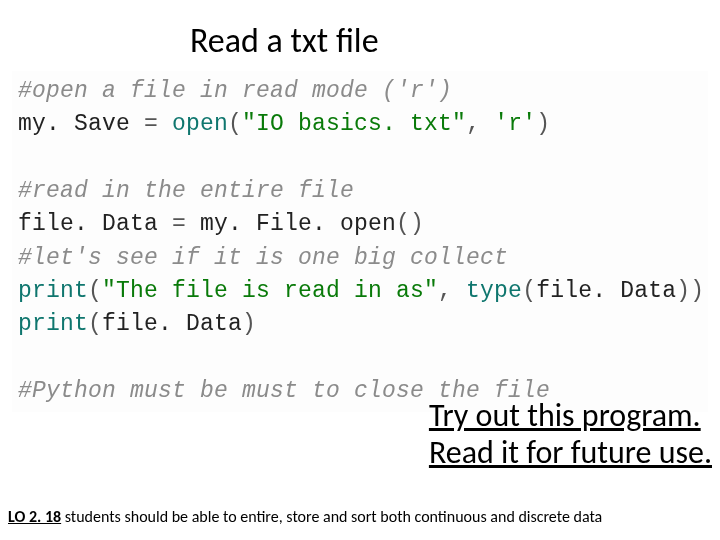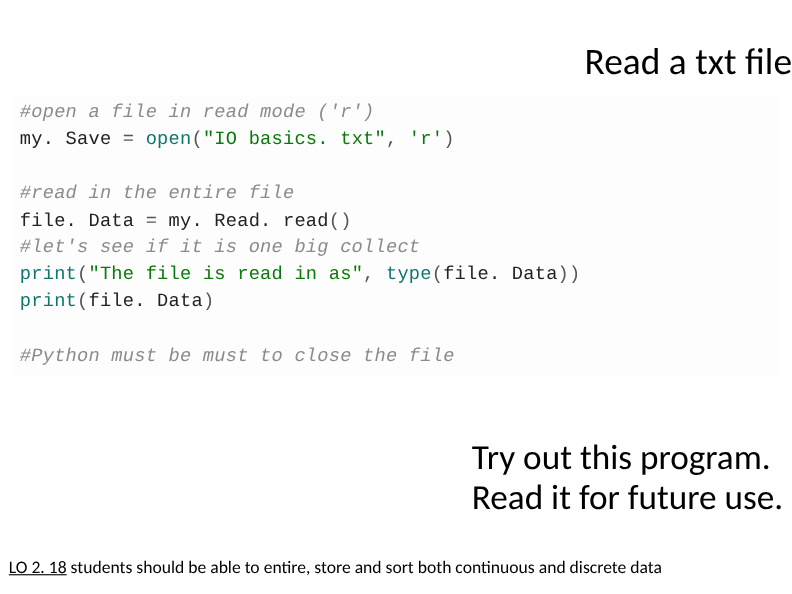--- a/index.html
+++ b/index.html
@@ -7,73 +7,74 @@
     padding: 0;
     width: 720px;
     height: 540px;
     background: #ffffff;
     font-family: Calibri, Arial, sans-serif;
     position: relative;
     overflow: hidden;
   }
   .title {
     font-size: 34px;
-    text-align: right;
-    padding: 36px 0 10px 190px;
+    text-align: left;
+    padding: 20px 0 10px 190px;
     color: #000;
   }
   .code-block {
     margin: 0 12px 0 12px;
     padding: 4px 6px;
     background: #fdfdfd;
     font-family: Consolas, "Courier New", monospace;
-    font-size: 17px;
+    font-size: 23px;
     line-height: 1.45;
     color: #444;
     letter-spacing: 0.2px;
   }
   .code-line { white-space: pre; }
   .comment { color: #8b8b8b; font-style: italic; }
   .ident   { color: #222; }
   .func    { color: #0f766e; }  
   .str     { color: #097a09; }
   .paren   { color: #555; }
   .op      { color: #555; }
   .blank   { height: 1.45em; }
   .callout {
     position: absolute;
     right: 8px;
     top: 398px;
     font-size: 32px;
     line-height: 1.15;
     text-align: left;
     color: #000;
+    text-decoration: underline;
   }
   .footer {
     position: absolute;
     left: 8px;
     bottom: 14px;
     right: 8px;
     font-size: 16px;
     line-height: 1.2;
     color: #000;
   }
-  .footer .u { text-decoration: underline; }
+  .footer .u { text-decoration: underline; font-weight: bold; }
 </style>
 </head>
 <body>
 
 <div class="title">Read a txt file</div>
 
 <div class="code-block">
   <div class="code-line"><span class="comment">#open a file in read mode ('r')</span></div>
   <div class="code-line"><span class="ident">my. Save </span><span class="op">= </span><span class="func">open</span><span class="paren">(</span><span class="str">"IO basics. txt"</span><span class="op">, </span><span class="str">'r'</span><span class="paren">)</span></div>
   <div class="blank"></div>
   <div class="code-line"><span class="comment">#read in the entire file</span></div>
-  <div class="code-line"><span class="ident">file. Data </span><span class="op">= </span><span class="ident">my. Read. read</span><span class="paren">()</span></div>
+  <div class="code-line"><span class="ident">file. Data </span><span class="op">= </span><span class="ident">my. File. open</span><span class="paren">()</span></div>
   <div class="code-line"><span class="comment">#let's see if it is one big collect</span></div>
   <div class="code-line"><span class="func">print</span><span class="paren">(</span><span class="str">"The file is read in as"</span><span class="op">, </span><span class="func">type</span><span class="paren">(</span><span class="ident">file. Data</span><span class="paren">))</span></div>
   <div class="code-line"><span class="func">print</span><span class="paren">(</span><span class="ident">file. Data</span><span class="paren">)</span></div>
   <div class="blank"></div>
   <div class="code-line"><span class="comment">#Python must be must to close the file</span></div>
 </div>
 
 <div class="callout">
   <div>Try out this program.</div>
   <div>Read it for future use.</div>

